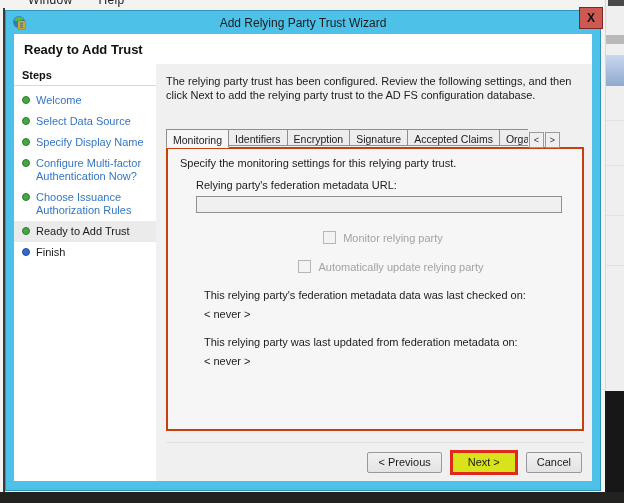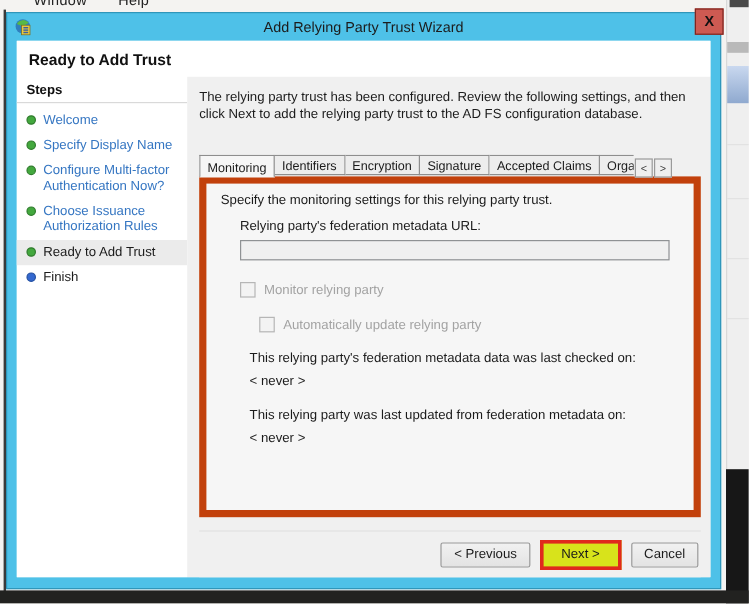--- a/index.html
+++ b/index.html
@@ -109,30 +109,30 @@
     background:#f6f6f6; height:19px; padding-top:4px;
     border-bottom:1px solid #f6f6f6; position:relative; z-index:3;
     font-weight:normal;
   }
   .tab-scroll {
     width:15px; height:16px; background:#efefef; border:1px solid #9a9a9a;
     font-size:9px; color:#333; display:flex; align-items:center; justify-content:center;
     margin-left:1px; cursor:default;
   }
   .tab-panel {
-    flex:1; background:#f6f6f6; border:6px solid #c2410c; margin-top:-1px;
+    flex:1; background:#f6f6f6; border:2px solid #c2410c; margin-top:-1px;
     padding:8px 12px 3px 12px; font-size:11px; color:#1b1b1b; min-height:0;
   }
   .panel-desc { margin-bottom:10px; }
   .url-label { margin-left:16px; margin-bottom:5px; }
   .url-field {
     margin-left:16px; width:calc(100% - 24px); height:17px;
     background:#f0f0f0; border:1px solid #8f9294; margin-bottom:18px;
   }
-  .chk-row { display:flex; align-items:center; gap:7px; margin-bottom:16px; }
+  .chk-row { display:flex; align-items:center; gap:7px; margin-bottom:16px;justify-content:center; }
   .chk-row.indent1 { margin-left:16px; }
   .chk-row.indent2 { margin-left:32px; }
   .chk-box {
     width:13px; height:13px; background:#f3f3f3; border:1px solid #b6b6b6; flex:0 0 auto;
   }
   .chk-label { color:#a3a3a3; }
   .meta-label { margin-left:24px; margin-bottom:7px; color:#1b1b1b; }
   .meta-value { margin-left:24px; margin-bottom:16px; color:#1b1b1b; }
 
   
@@ -197,20 +197,24 @@
 
       <div class="sidebar">
         <div class="steps-title">Steps</div>
 
         <div class="step-item s-done">
           <span class="step-bullet"></span>
           <span class="step-label">Welcome</span>
         </div>
         <div class="step-item s-done">
           <span class="step-bullet"></span>
+          <span class="step-label">Select Data Source</span>
+        </div>
+        <div class="step-item s-done">
+          <span class="step-bullet"></span>
           <span class="step-label">Specify Display Name</span>
         </div>
         <div class="step-item s-done">
           <span class="step-bullet"></span>
           <span class="step-label">Configure Multi-factor Authentication Now?</span>
         </div>
         <div class="step-item s-done">
           <span class="step-bullet"></span>
           <span class="step-label">Choose Issuance Authorization Rules</span>
         </div>

